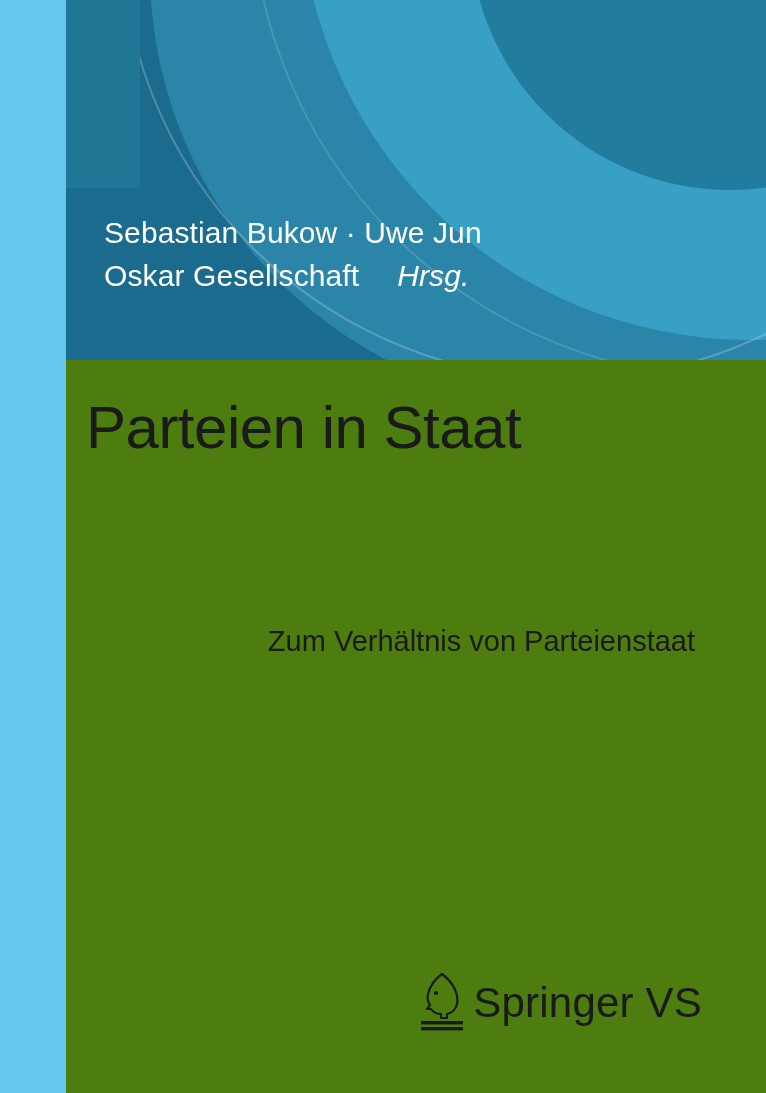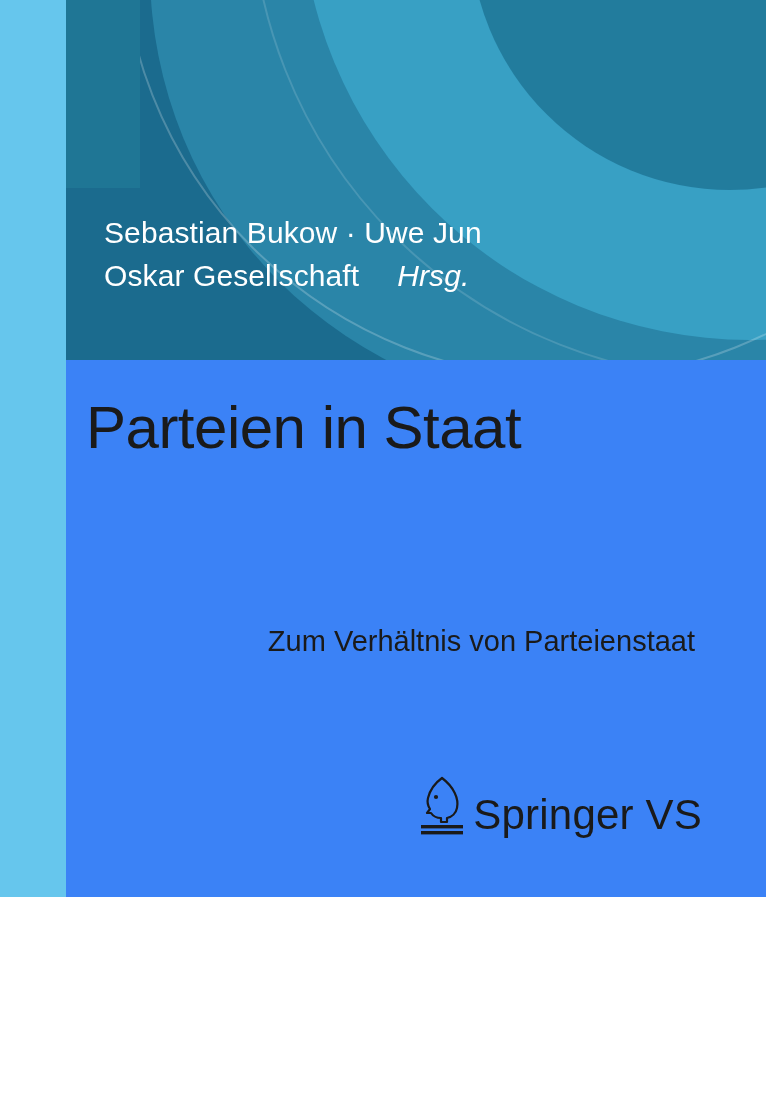--- a/index.html
+++ b/index.html
@@ -6,23 +6,23 @@
     margin: 0;
     padding: 0;
     background: #ffffff;
   }
   body {
     font-family: "Liberation Sans", sans-serif;
   }
   .cover {
     position: relative;
     width: 766px;
-    height: 897px;
+    height: 1093px;
     overflow: hidden;
-    background: #3b82f6;
+    background: #4d7c0f;
     text-decoration: underline;
   }
 
   
   .top-band {
     position: absolute;
     left: 0; top: 0;
     width: 766px;
     height: 360px;
     background: #1b6b8e;
@@ -132,21 +132,21 @@
     font-weight: 400;
     text-align: right;
   }
 
   
   .logo {
     position: absolute;
     right: 64px;
     bottom: 58px;
     display: flex;
-    align-items: flex-end;
+    align-items: center;
   }
   .logo-mark {
     width: 62px;
     height: 64px;
     position: relative;
   }
   .logo-text {
     color: #1a1a1a;
     font-size: 42px;
     letter-spacing: 0.2px;

